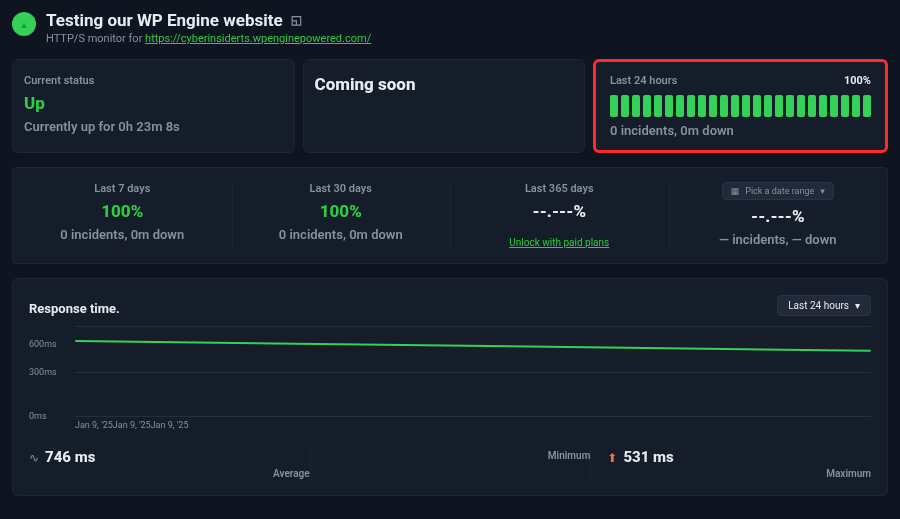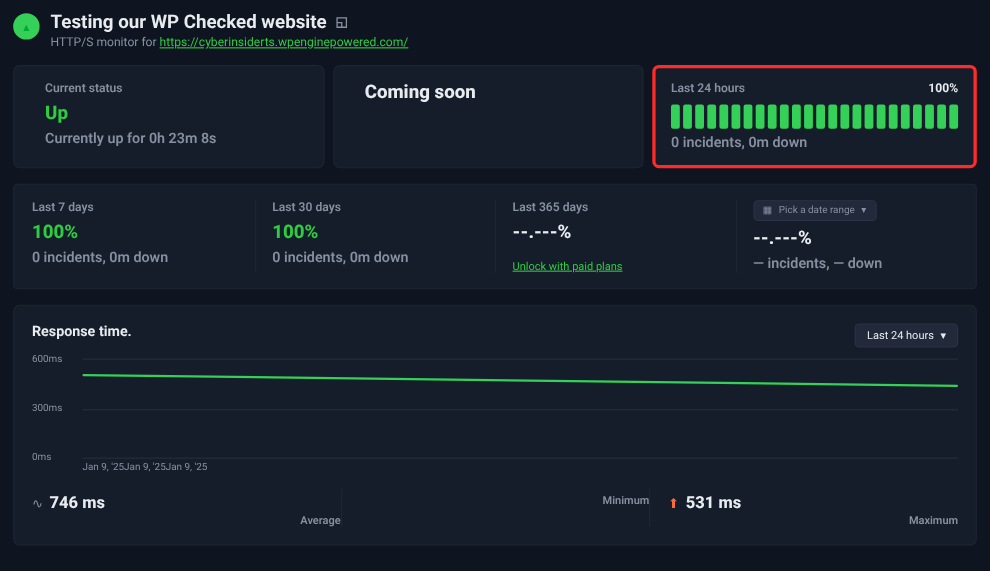--- a/index.html
+++ b/index.html
@@ -31,48 +31,48 @@
     display:flex;align-items:center;justify-content:center;color:#0a3; font-size:11px;
   }
   .hdr-title{font-size:17px;font-weight:700;display:flex;align-items:center;gap:8px;}
   .ext-icon{color:var(--text-muted);font-size:12px;}
   .hdr-sub{font-size:11px;color:var(--text-muted);margin-top:2px;}
   .hdr-sub a{color:var(--link);text-decoration:underline;}
   
   .row3{display:grid;grid-template-columns:1fr 1fr 1fr;gap:8px;}
   .panel{
     background:var(--panel);border:1px solid var(--panel-border);
-    border-radius:6px;padding:14px 28px;
+    border-radius:6px;padding:14px 11px;
   }
   .lbl{font-size:11px;color:var(--text-muted);font-weight:600;margin-bottom:6px;}
   .big{font-size:17px;font-weight:800;color:var(--text);}
   .big-green{font-size:17px;font-weight:800;color:var(--green);}
   .sub{font-size:13px;color:var(--text-muted);margin-top:6px;font-weight:600;}
   a.sub-link{font-size:10px;color:var(--link);text-decoration:underline;margin-top:16px;display:inline-block;font-weight:400;}
   
   .highlight{
     border:3px solid var(--red);
     padding:12px 14px;
     position:relative;
   }
   .bar-row{display:flex;justify-content:space-between;align-items:center;}
   .bars{display:flex;gap:3px;margin:8px 0 6px 0;}
   .bar{width:8px;height:22px;border-radius:2px;background:var(--green-bright);}
   
-  .periods{margin-top:14px;background:var(--panel);border:1px solid var(--panel-border);border-radius:4px;display:grid;grid-template-columns:1fr 1fr 1fr 1fr;}
+  .periods{margin-top:14px;background:var(--panel);border:1px solid var(--panel-border);border-radius:4px;display:grid;grid-template-columns:1fr 1fr 1fr 1fr;text-align:center;}
   .periods .cell{padding:14px 16px; position:relative;}
   .periods .cell+.cell::before{content:"";position:absolute;left:0;top:14px;bottom:14px;width:1px;background:var(--panel-border);}
   .pick-range{
     background:#21293a;border:1px solid #2b3445;border-radius:4px;
     padding:3px 8px;font-size:9px;color:var(--text-muted);
     display:inline-flex;align-items:center;gap:6px;cursor:pointer;
   }
   
   .rt{margin-top:14px;background:var(--panel);border:1px solid var(--panel-border);border-radius:6px;padding:16px;}
-  .rt-head{display:flex;justify-content:space-between;align-items:flex-start;margin-bottom:10px;gap:24px;}
+  .rt-head{display:flex;justify-content:space-between;align-items:flex-end;margin-bottom:10px;gap:24px;}
   .rt-title{font-size:13px;font-weight:700;}
   .range-btn{
     background:#21293a;border:1px solid #2b3445;border-radius:4px;
     padding:4px 10px;font-size:10px;color:var(--text);display:inline-flex;align-items:center;gap:6px;cursor:pointer;
   }
   .chart{position:relative;height:90px;margin:0 0 4px 46px;border-top:1px solid #262e3c;}
   .grid{position:absolute;left:0;right:0;border-top:1px solid #262e3c;}
   .ytick{position:absolute;left:-46px;font-size:9px;color:var(--text-muted);transform:translateY(-50%);}
   .plot-line{position:absolute;left:0;right:0;height:2px;background:var(--green-bright);top:13px;transform:rotate(0.7deg);transform-origin:left center;border-radius:1px;}
   .xticks{display:flex;justify-content:flex-start;font-size:9px;color:var(--text-muted);margin-left:46px;margin-top:2px;}
@@ -86,21 +86,21 @@
   .i-min{color:var(--green);}
   .i-max{color:var(--orange);}
 </style>
 </head>
 <body>
 
 <div class="hdr">
   <div class="status-dot">▴</div>
   <div>
     <div class="hdr-title">
-      <span>Testing our WP Checked website</span>
+      <span>Testing our WP Engine website</span>
       <span class="ext-icon">◱</span>
     </div>
     <div class="hdr-sub">
       <span>HTTP/S monitor for </span><a href="#">https://cyberinsiderts.wpenginepowered.com/</a>
     </div>
   </div>
 </div>
 
 <div class="row3">
   <div class="panel">
@@ -177,21 +177,21 @@
 
 <div class="rt">
   <div class="rt-head">
     <div class="rt-title">Response time.</div>
     <div class="range-btn">
       <span>Last 24 hours</span>
       <span>▾</span>
     </div>
   </div>
   <div class="chart">
-    <span class="ytick" style="top:0">600ms</span>
+    <span class="ytick" style="top:17px">600ms</span>
     <div class="grid" style="top:50%"></div>
     <span class="ytick" style="top:50%">300ms</span>
     <div class="grid" style="top:100%"></div>
     <span class="ytick" style="top:100%">0ms</span>
     <div class="plot-line"></div>
   </div>
   <div class="xticks">
     <span>Jan 9, '25</span>
     <span>Jan 9, '25</span>
     <span>Jan 9, '25</span>

